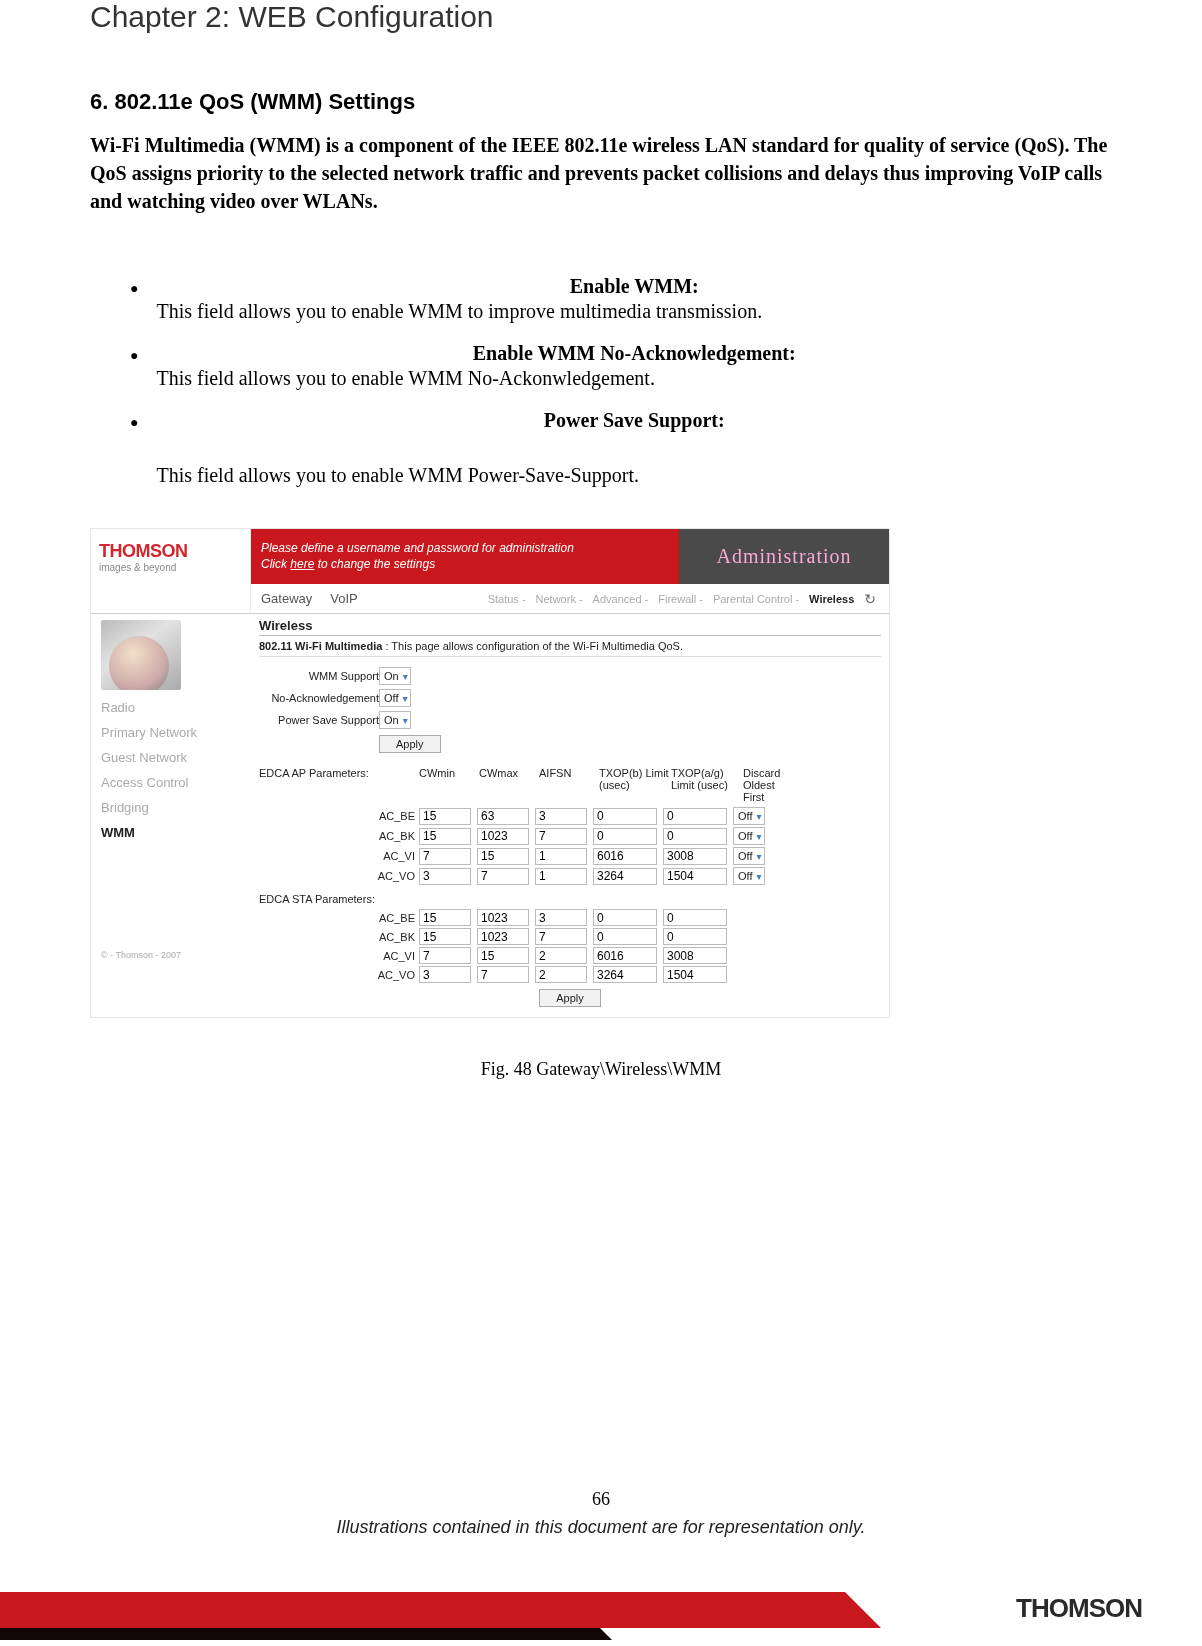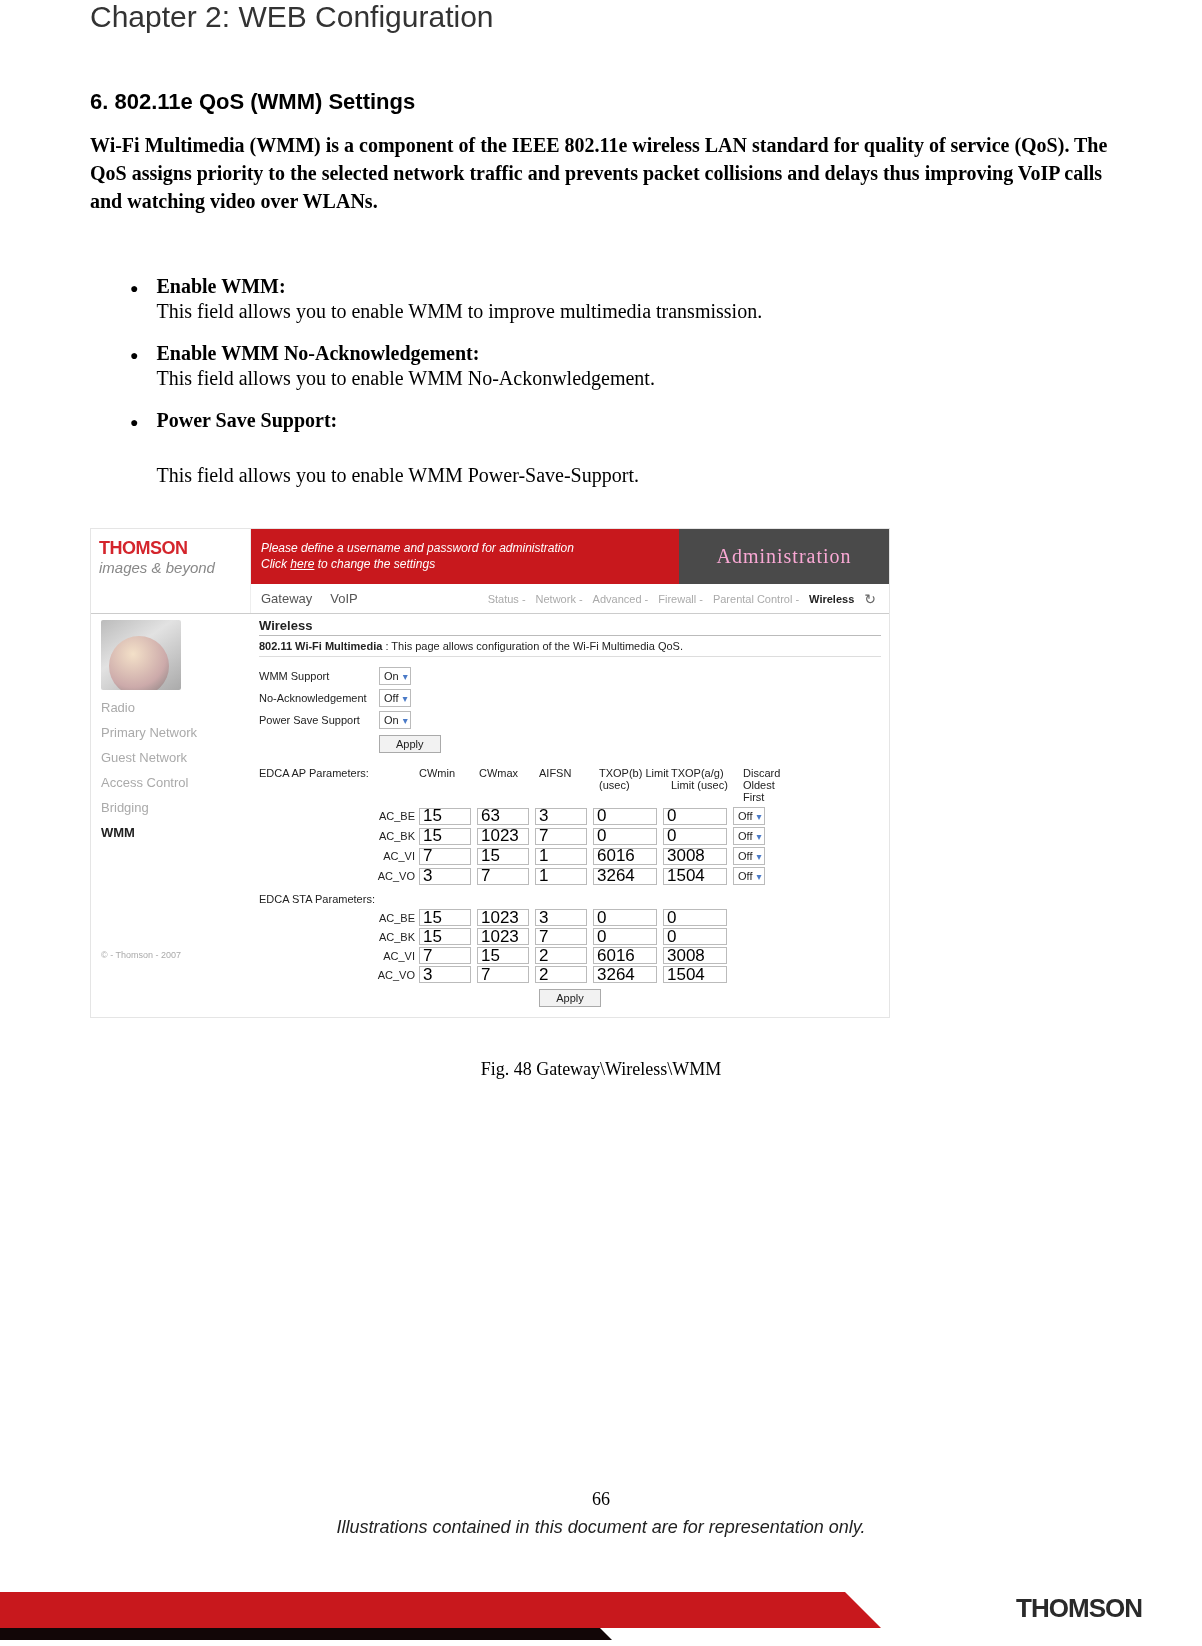--- a/index.html
+++ b/index.html
@@ -47,20 +47,21 @@
   .bullet-dot {
     font-size: 14px;
     margin-right: 18px;
     line-height: 28px;
   }
   .bullet-body { flex: 1; }
   .bullet-title {
     font-family: "Times New Roman", serif;
     font-size: 20px;
     font-weight: 700;
+    text-align: center;
   }
   .bullet-desc {
     font-family: "Times New Roman", serif;
     font-size: 20px;
     line-height: 1.3;
   }
   .bullet-desc.detached { margin-top: 30px; }
 
   
   .admin-shot {
@@ -87,22 +88,21 @@
     justify-content: center;
   }
   .logo-brand {
     font-family: Arial, sans-serif;
     font-size: 18px;
     font-weight: 700;
     color: #d4252c;
     letter-spacing: -0.5px;
   }
   .logo-tag {
-    font-size: 15px;
-    font-style: italic;
+    font-size: 10px;
     color: #888;
   }
   .red-banner {
     flex: 1;
     background: #c8181d;
     color: #fff;
     font-style: italic;
     font-size: 12px;
     padding: 6px 10px;
     line-height: 1.3;
@@ -197,21 +197,21 @@
     padding-bottom: 2px;
   }
   .page-sub {
     font-size: 11px;
     color: #222;
     padding: 4px 0;
     border-bottom: 1px solid #ddd;
     margin-bottom: 10px;
   }
   .page-sub .b { font-weight: 700; }
-  .frow { display: flex; align-items: center; margin-bottom: 4px; font-size: 11px; color: #222; }
+  .frow { display: flex; align-items: center; margin-bottom: 4px; font-size: 11px; color: #222; text-align: right; }
   .frow .lbl { width: 120px; }
   .sel {
     display: inline-flex;
     align-items: center;
     border: 1px solid #bbb;
     background: #fff;
     font-size: 11px;
     padding: 1px 2px 1px 4px;
     height: 18px;
   }
@@ -230,21 +230,21 @@
   .tbl .hd { display: flex; margin-bottom: 4px; }
   .tbl .hd .h-lbl { width: 160px; }
   .tbl .hd .c { width: 60px; text-align: left; }
   .tbl .hd .c.w { width: 72px; }
   .tbl .hd .c.d { width: 55px; }
   .trow { display: flex; align-items: center; margin-bottom: 2px; }
   .trow .rlabel { width: 160px; text-align: right; padding-right: 4px; }
   .inp {
     border: 1px solid #bbb;
     background: #fff;
-    font-size: 17px;
+    font-size: 12px;
     padding: 1px 3px;
     height: 17px;
     width: 52px;
     margin-right: 6px;
   }
   .inp.w { width: 64px; }
   .fig-caption {
     text-align: center;
     font-family: "Times New Roman", serif;
     font-size: 18px;

